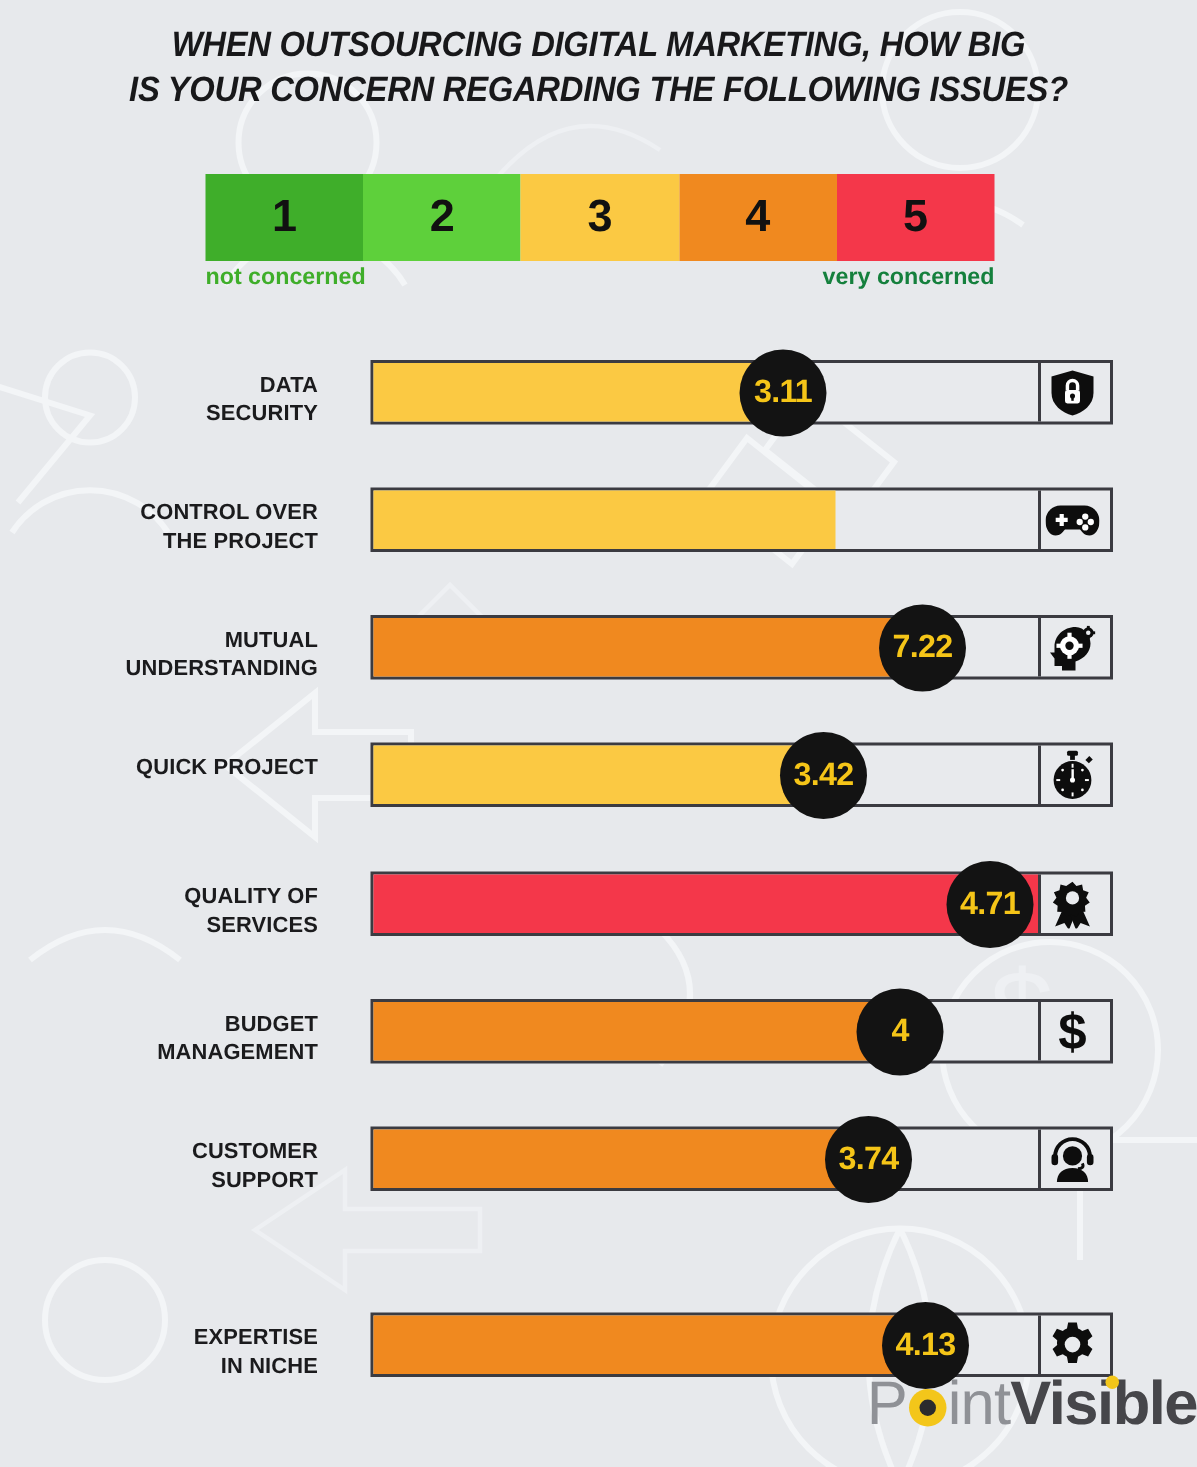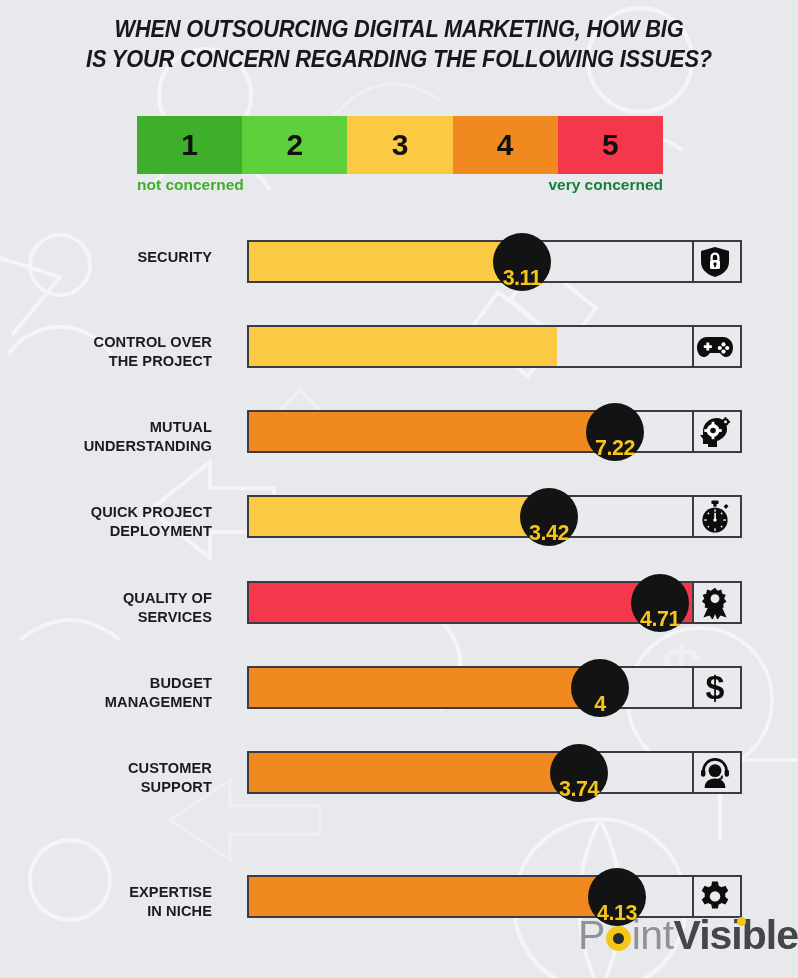--- a/index.html
+++ b/index.html
@@ -62,21 +62,21 @@
   }
   .iconcell{
     position:absolute;right:0;top:0;width:50px;height:100%;
     display:flex;align-items:center;justify-content:center;
   }
   .iconcell svg{display:block;}
   .bubble{
     position:absolute;top:50%;transform:translate(-50%,-50%);
     width:58px;height:58px;border-radius:50%;
     background:#131313;
-    display:flex;align-items:flex-end;justify-content:center;
+    display:flex;align-items:center;justify-content:center;
     color:#f5c518;font-size:21.5px;font-weight:bold;letter-spacing:-0.5px;
   }
 
   
   .logo{
     position:absolute;left:0;bottom:22px;width:798px;
     text-align:right;line-height:1;
   }
   .logo .lw{display:inline-block;position:relative;font-size:41px;}
   .logo .p1{color:#8f9196;font-weight:normal;letter-spacing:-0.5px;}
@@ -152,20 +152,21 @@
       </div>
     </div>
   <div class="legend-row">
     <span class="legend-low" style="color: rgb(63, 174, 42);">not concerned</span>
     <span class="legend-high" style="color: #15803d;">very concerned</span>
   </div>
 
   <div id="rows">
       <div class="row" style="top: 240px;">
         <div class="rlabel">
+          <span>DATA</span>
           <span>SECURITY</span>
         </div>
         <div class="track">
           <div class="fill" style="width: 275px; background: rgb(251, 201, 67);"></div>
           <div class="divider"></div>
           <div class="iconcell">
             <svg width="30" height="32" viewBox="0 0 30 32">
               <path d="M15 1 L29 5 V16 C29 24 22 29 15 31 C8 29 1 24 1 16 V5 Z" fill="#0d0d0d"></path>
               <rect x="10" y="14" width="10" height="9" rx="1.6" fill="#fff"></rect>
               <path d="M11.6 14 v-3 a3.4 3.4 0 0 1 6.8 0 v3" fill="none" stroke="#fff" stroke-width="2.3"></path>
@@ -228,21 +229,20 @@
             </svg>
           </div>
         </div>
         <div class="bubble" style="left: 615px; top: 21.5px;">
           <span>7.22</span>
         </div>
       </div>
       <div class="row" style="top: 495px;">
         <div class="rlabel">
           <span>QUICK PROJECT</span>
-          <span>DEPLOYMENT</span>
         </div>
         <div class="track">
           <div class="fill" style="width: 302px; background: rgb(251, 201, 67);"></div>
           <div class="divider"></div>
           <div class="iconcell">
             <svg width="30" height="33" viewBox="0 0 30 33">
               <rect x="11.4" y="0.5" width="7.2" height="3.4" rx="1" fill="#0d0d0d"></rect>
               <rect x="13.4" y="3" width="3.2" height="3.6" fill="#0d0d0d"></rect>
               <path d="M23.6 6.6 l2.6-2.6 l2.3 2.3 l-2.6 2.6 z" fill="#0d0d0d"></path>
               <circle cx="15" cy="20" r="12.6" fill="#0d0d0d"></circle>

